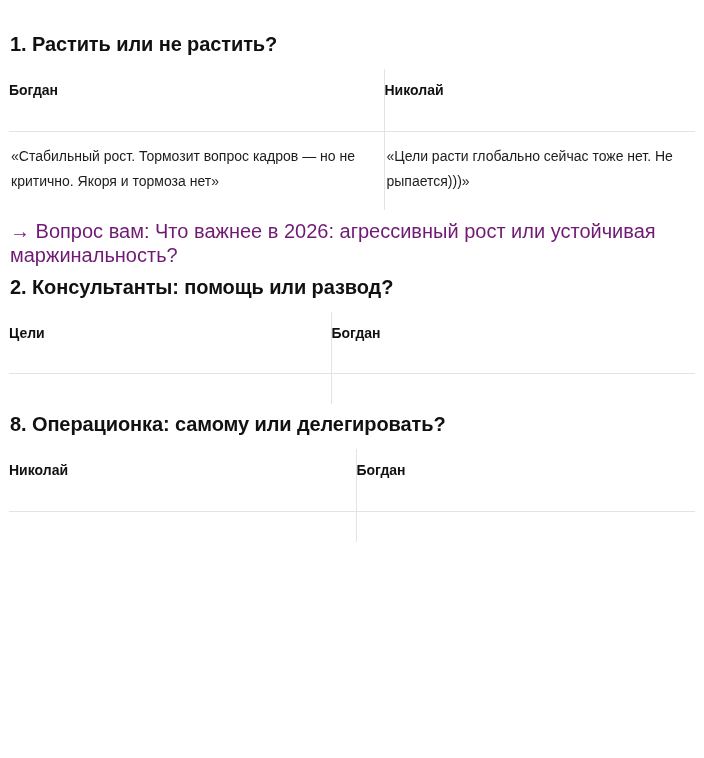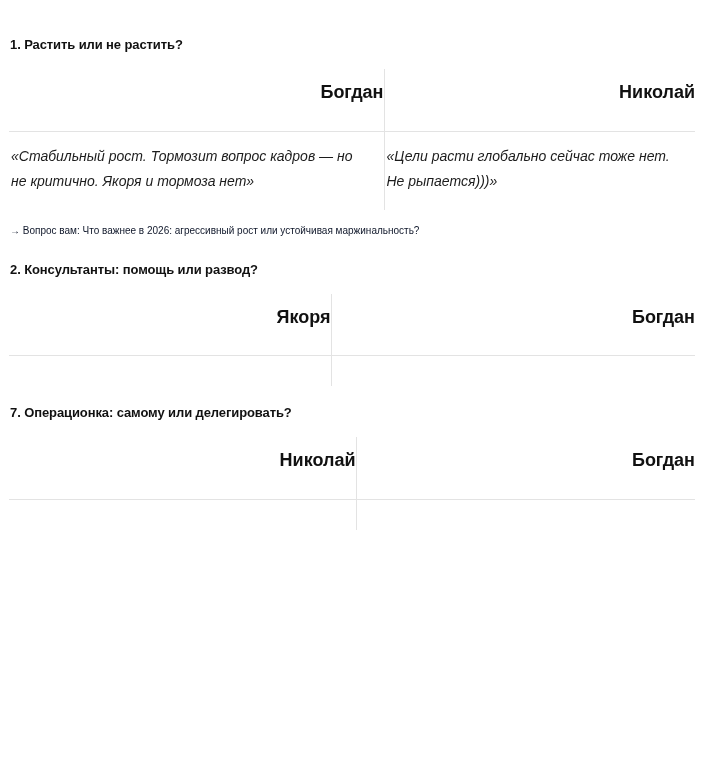--- a/index.html
+++ b/index.html
@@ -20,60 +20,59 @@
     box-sizing: border-box;
     padding: 34px 9px 0 9px;
     width: 704px;
   }
 
   .section {
     margin: 0 0 0 0;
   }
 
   .section-heading {
-    font-size: 13px;
+    font-size: 20px;
     font-weight: bold;
     line-height: 21px;
     color: #111111;
     margin: 0 0 14px 1px;
     letter-spacing: -0.1px;
   }
 
   .section + .section {
-    margin-top: 16px;
+    margin-top: 10px;
   }
 
   
   .qtable {
     width: 686px;
     border-collapse: collapse;
     table-layout: fixed;
   }
   .qtable th,
   .qtable td {
     vertical-align: top;
     padding: 0;
   }
 
   .qtable th {
-    font-size: 18px;
+    font-size: 14px;
     font-weight: bold;
     color: #111111;
-    text-align: right;
+    text-align: left;
     height: 62px;
     padding-top: 13px;
     box-sizing: border-box;
     border-bottom: 1px solid #e3e3e3;
   }
   .qtable th.col-left {
     border-right: 1px solid #e3e3e3;
   }
   .qtable td {
     font-size: 14px;
-    font-style: italic;
     line-height: 25px;
     color: #1c1c1c;
     padding: 12px 18px 16px 2px;
   }
   .qtable td.col-left {
     border-right: 1px solid #e3e3e3;
   }
   .qtable td.col-right {
   }
   .qtable tbody tr {
@@ -81,23 +80,23 @@
   }
 
   
   .qtable td.filler {
     height: 30px;
     padding: 0;
   }
 
   
   .followup {
-    font-size: 10px;
+    font-size: 20px;
     line-height: 24px;
-    color: #0f172a;
+    color: #701a75;
     margin: 9px 1px 0 1px;
     max-width: 660px;
   }
   .arrow {
     font-style: normal;
   }
 </style>
 </head>
 <body>
 
@@ -133,36 +132,36 @@
   <div class="section">
     <h2 class="section-heading">2. Консультанты: помощь или развод?</h2>
 
     <table class="qtable">
       <colgroup>
         <col style="width:322px">
         <col style="width:364px">
       </colgroup>
       <thead>
         <tr>
-          <th class="col-left">Якоря</th>
+          <th class="col-left">Цели</th>
           <th class="col-right">Богдан</th>
         </tr>
       </thead>
       <tbody>
         <tr>
           <td class="col-left filler"></td>
           <td class="col-right filler"></td>
         </tr>
       </tbody>
     </table>
 
   </div>
 
   <div class="section">
-    <h2 class="section-heading">7. Операционка: самому или делегировать?</h2>
+    <h2 class="section-heading">8. Операционка: самому или делегировать?</h2>
 
     <table class="qtable">
       <colgroup>
         <col style="width:347px">
         <col style="width:339px">
       </colgroup>
       <thead>
         <tr>
           <th class="col-left">Николай</th>
           <th class="col-right">Богдан</th>

